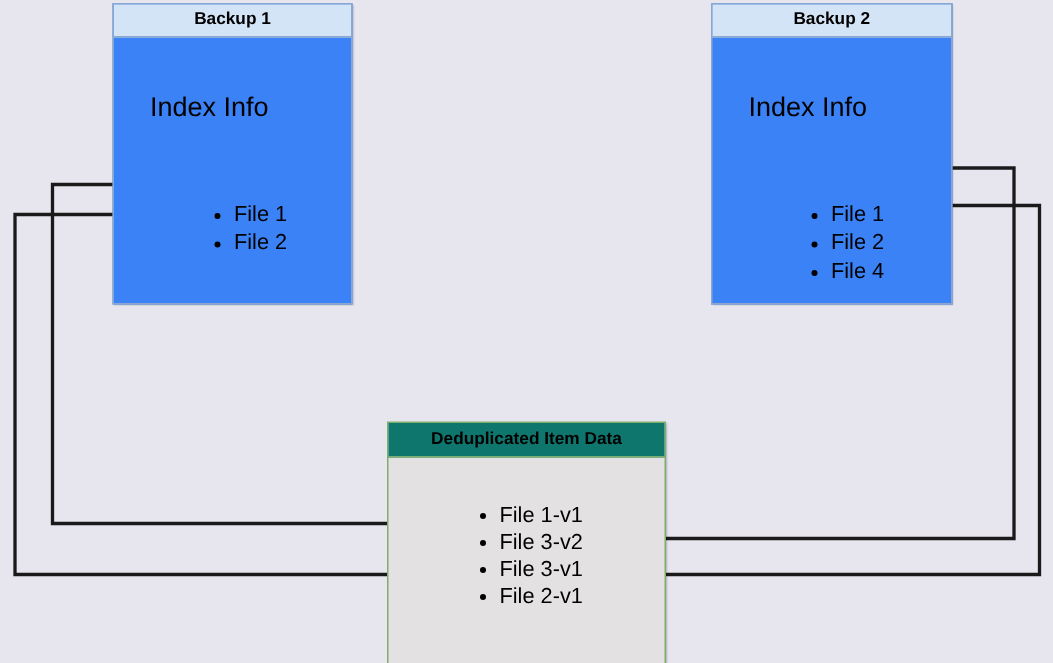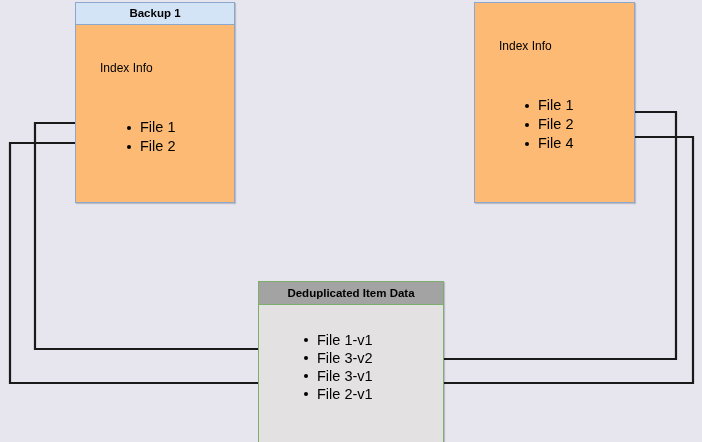--- a/index.html
+++ b/index.html
@@ -26,47 +26,47 @@
     left: 0;
     top: 0;
     width: 702px;
     height: 442px;
     pointer-events: none;
   }
   .node {
     position: absolute;
     box-sizing: border-box;
     border: 1px solid #8ca7cd;
-    background: #fdba74;
+    background: #3b82f6;
     box-shadow: 1px 1px 1px rgba(0,0,0,0.18);
   }
   .node-header {
     box-sizing: border-box;
     height: 22px;
     line-height: 21px;
     text-align: center;
     font-size: 11.5px;
     font-weight: bold;
     color: #000;
     background: #d4e4f7;
     border-bottom: 1px solid #8ca7cd;
   }
   .node-body {
     position: relative;
     height: calc(100% - 22px);
   }
   .subtitle {
     position: absolute;
-    font-size: 12px;
+    font-size: 18px;
     color: #000;
     white-space: nowrap;
   }
   .file-list {
     position: absolute;
-    margin: 0;
+    margin: 16px;
     padding: 0;
     list-style: none;
   }
   .file-list li {
     position: relative;
     font-size: 14.5px;
     line-height: 19px;
     color: #000;
     white-space: nowrap;
     padding-left: 13px;
@@ -90,27 +90,27 @@
   #backup1 .file-list { left: 51px; top: 93px; }
   #backup2 .file-list { left: 50px; top: 93px; }
 
   
   #dedup {
     left: 258px; top: 281px; width: 186px; height: 172px;
     border-color: #7eae6e;
     background: #e4e1e3;
   }
   #dedup .node-header {
-    background: #a3a3a3;
+    background: #0f766e;
     border-bottom-color: #7eae6e;
     height: 23px;
     line-height: 22px;
   }
   #dedup .node-body { height: calc(100% - 23px); }
-  #dedup .file-list { left: 45px; top: 26px; }
+  #dedup .file-list { left: 45px; top: 14px; }
   #dedup .file-list li { line-height: 18px; }
   #dedup .file-list li::before { top: 7px; }
 </style>
 </head>
 <body>
 
 <div id="canvas">
 
   <svg class="edges" viewBox="0 0 702 442" width="702" height="442">
     <defs>
@@ -133,20 +133,21 @@
     <div class="node-body">
       <div class="subtitle">Index Info</div>
       <ul class="file-list">
         <li>File 1</li>
         <li>File 2</li>
       </ul>
     </div>
   </div>
 
   <div class="node" id="backup2">
+    <div class="node-header">Backup 2</div>
     <div class="node-body">
       <div class="subtitle">Index Info</div>
       <ul class="file-list">
         <li>File 1</li>
         <li>File 2</li>
         <li>File 4</li>
       </ul>
     </div>
   </div>
 

